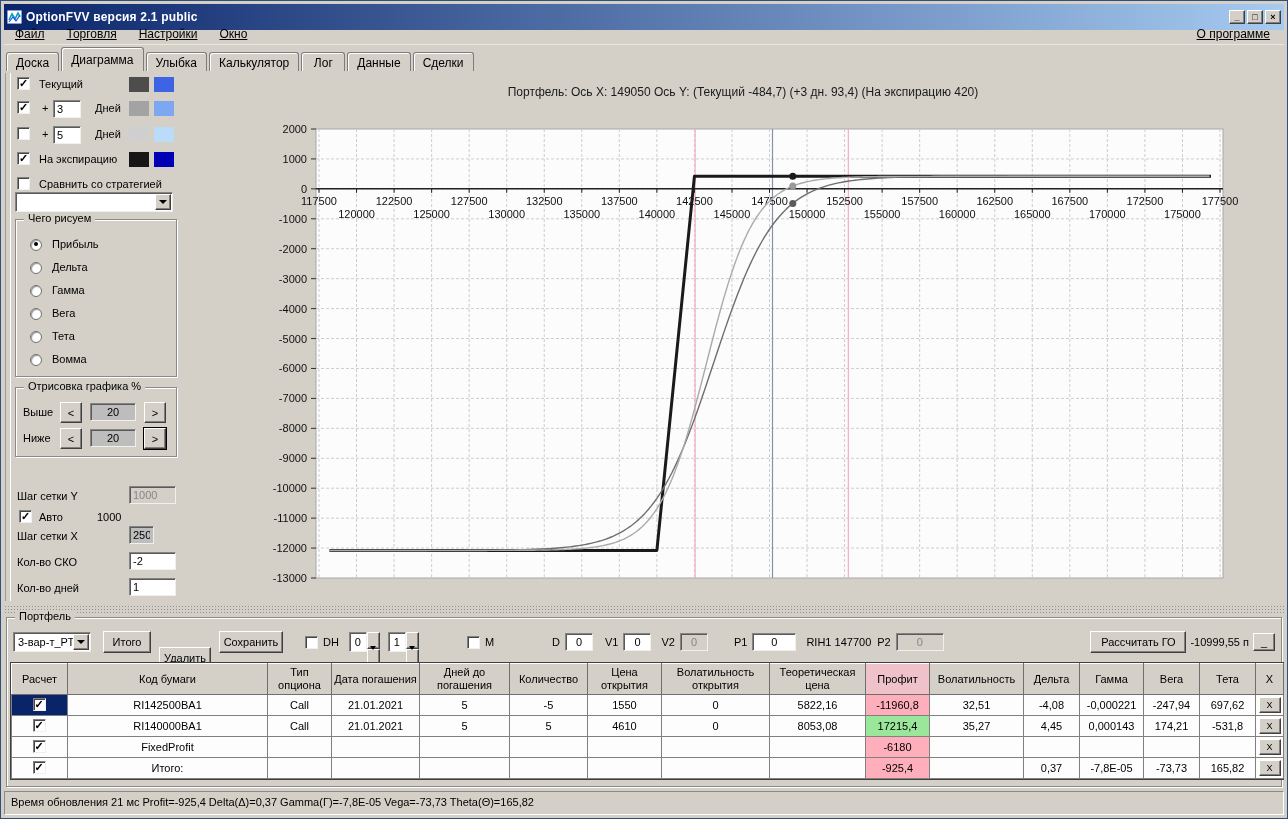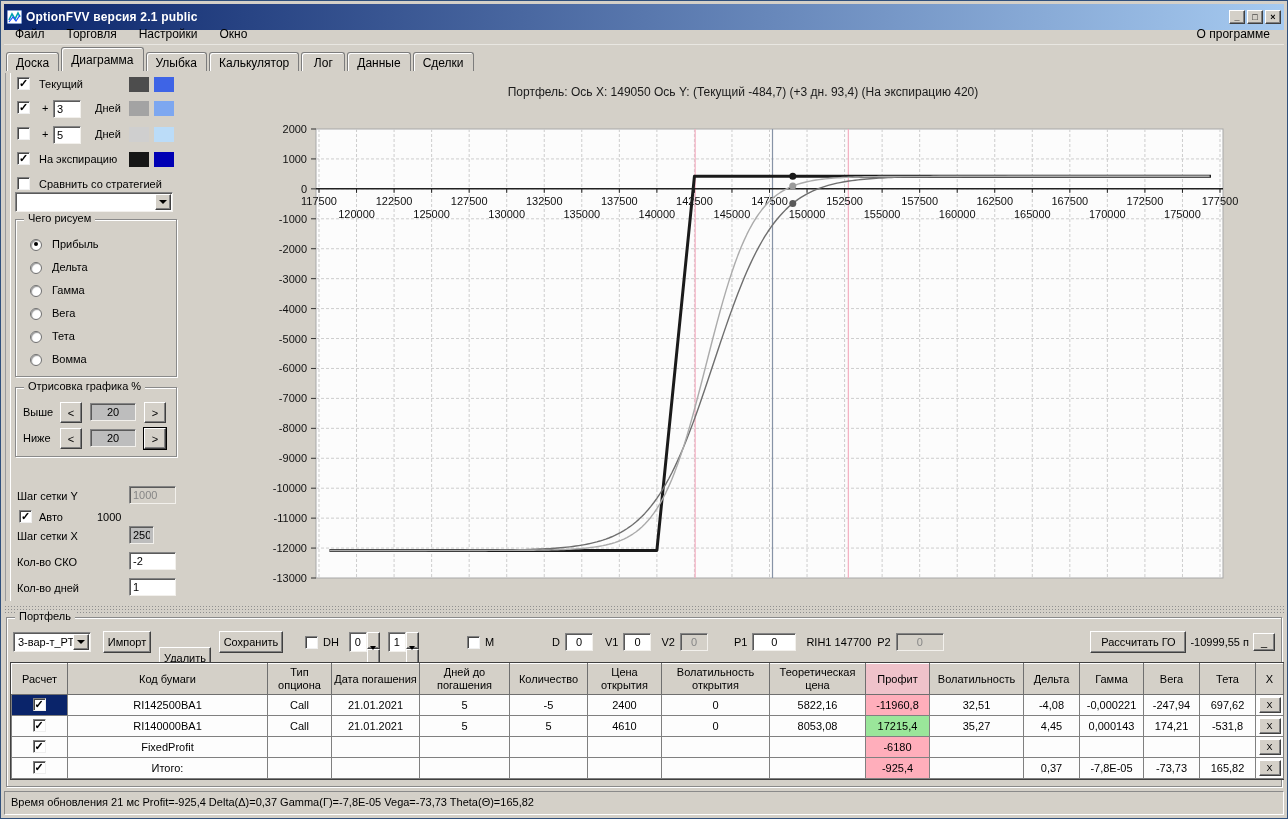--- a/index.html
+++ b/index.html
@@ -8,21 +8,21 @@
     font-size:11px;color:#000;}
   
   .titlebar{position:absolute;left:3px;top:3px;right:3px;height:26px;
     background:linear-gradient(to right,#0A246A,#A6CAF0);display:flex;align-items:center;padding:0 3px;box-sizing:border-box;}
   .app-icon{width:15px;height:14px;display:inline-block;margin-right:4px;}
   .title-text{color:#fff;font-weight:bold;font-size:12px;letter-spacing:.2px;}
   .win-btns{margin-left:auto;display:flex;gap:2px;}
   .winbtn{width:16px;height:14px;background:#D4D0C8;border:1px solid;border-color:#fff #404040 #404040 #fff;
     box-shadow:inset -1px -1px 0 #808080;font:bold 9px/10px "Liberation Sans",sans-serif;text-align:center;padding:0;}
   
-  .menubar{position:absolute;left:3px;top:22px;right:3px;height:21px;display:flex;align-items:center;border-bottom:1px solid #e9e7e2;}
+  .menubar{position:absolute;left:3px;top:22px;right:3px;height:21px;display:flex;align-items:center;border-bottom:1px solid #e9e7e2;text-decoration:underline;}
   .menu-item{padding:3px 11px;font-size:12px;}
   .menu-item.right{margin-left:auto;padding-right:14px;}
   
   .tabstrip{position:absolute;left:5px;top:45px;right:3px;height:25px;display:flex;align-items:flex-end;}
   .tab{position:relative;box-sizing:border-box;height:19px;padding:3px 9px 2px;background:#D4D0C8;border:1px solid #7c7c7c;
     border-bottom:none;border-top-left-radius:3px;border-top-right-radius:3px;box-shadow:inset 1px 1px 0 #fff;
     margin-right:2px;font-size:12px;text-align:center;}
   .tab.active{height:24px;padding-top:5px;z-index:3;}
   
   .cb{position:absolute;width:13px;height:13px;background:#fff;border:1px solid;border-color:#808080 #efefef #efefef #808080;
@@ -361,21 +361,21 @@
   <div class="hsplit"></div>
 
   <div class="gbox" style="left:5px;top:616px;width:1276px;height:170px;">
     <span class="gleg">Портфель</span>
 
     <div class="ptool">
       <span class="combo" style="position:relative;width:78px;display:inline-block;">
         <span class="cval">3-вар-т_РТС</span>
         <span class="carrow"></span>
       </span>
-      <button class="b3" style="margin-left:12px;width:48px;height:22px;">Импорт</button>
+      <button class="b3" style="margin-left:12px;width:48px;height:22px;">Итого</button>
       <button class="b3" style="margin-left:8px;width:52px;height:22px;margin-top:32px;">Удалить</button>
       <button class="b3" style="margin-left:8px;width:64px;height:22px;">Сохранить</button>
       <span class="cbx" style="margin-left:22px;">
           <span class="cb"></span>
         </span>
       <span class="tlabel" style="margin-left:5px;">DH</span>
       <span class="spin" style="margin-left:10px;">
         <input class="tinp" value="0" style="">
         <span class="arrows">
             <button class="sbtn"><span class="tri-u"></span></button>
@@ -452,21 +452,21 @@
           <tbody>
             <tr>
               <td class="ckcell sel">
                 <span class="cb on">✓</span>
               </td>
               <td>RI142500BA1</td>
               <td>Call</td>
               <td>21.01.2021</td>
               <td>5</td>
               <td>-5</td>
-              <td>2400</td>
+              <td>1550</td>
               <td>0</td>
               <td>5822,16</td>
               <td style="background: rgb(255, 174, 187);">-11960,8</td>
               <td>32,51</td>
               <td>-4,08</td>
               <td>-0,000221</td>
               <td>-247,94</td>
               <td>697,62</td>
               <td class="xcell"><button class="xbtn">X</button></td>
             </tr>

